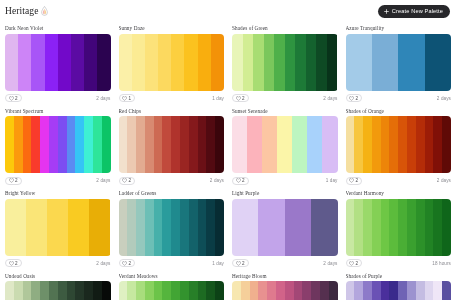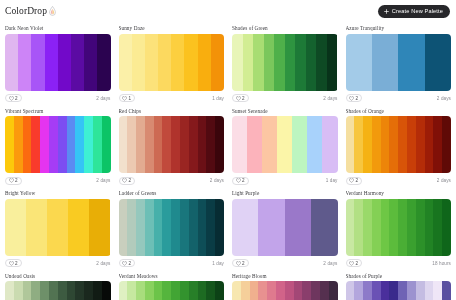--- a/index.html
+++ b/index.html
@@ -127,21 +127,21 @@
     color: #8a8a90;
     font-family: "Liberation Sans", sans-serif;
     letter-spacing: 0.1px;
   }
 </style>
 </head>
 <body>
 
 <header class="app-header">
   <div class="brand">
-    <span class="brand-name">ColorDrop</span>
+    <span class="brand-name">Heritage</span>
     <span>
       <svg class="drop-icon" viewBox="0 0 20 24" xmlns="http://www.w3.org/2000/svg">
         <path d="M10 1 C10 1 3 10 3 15.5 A7 7 0 0 0 17 15.5 C17 10 10 1 10 1 Z" fill="none" stroke="#b9b9bd" stroke-width="1.6"></path>
         <path d="M10 7 C10 7 6 12 6 15.5 A4 4 0 0 0 10 19.5 Z" fill="#f0a6a6" opacity="0.85"></path>
         <path d="M10 7 C10 7 14 12 14 15.5 A4 4 0 0 1 10 19.5 Z" fill="#f5c97a" opacity="0.85"></path>
       </svg>
     </span>
   </div>
 
   <button class="create-btn">

